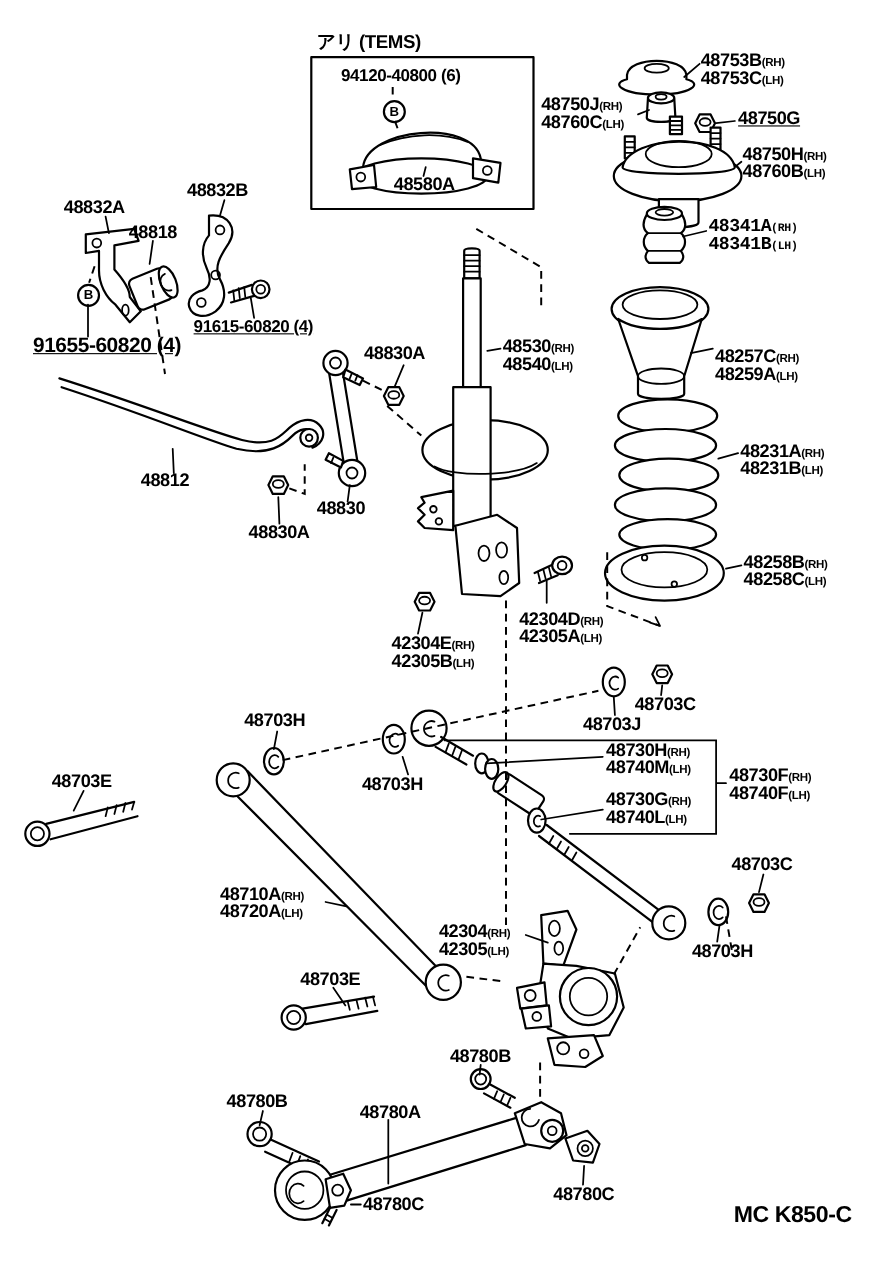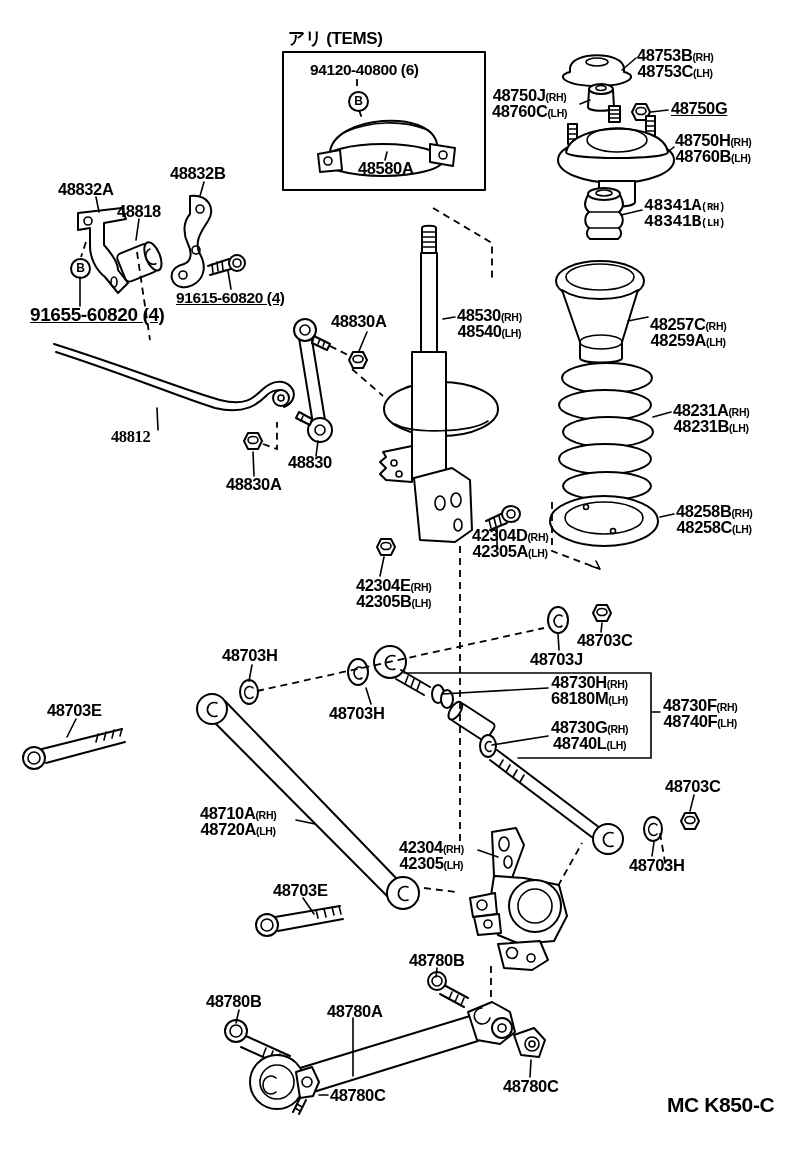--- a/index.html
+++ b/index.html
@@ -2,21 +2,21 @@
 <html><head>
 <meta charset="utf-8">
 <style>
   html,body{margin:0;padding:0;background:#fff;}
   .stage{position:relative;width:792px;height:1158px;background:#ffffff;overflow:hidden;
          font-family:"Liberation Sans","DejaVu Sans",sans-serif;}
   svg{position:absolute;left:0;top:0;}
   #labels-layer{position:absolute;left:0;top:0;width:792px;height:1158px;}
   .plabel{position:absolute;white-space:nowrap;color:#000;
           font-weight:700;font-size:16.5px;line-height:16px;letter-spacing:-0.4px;}
-  .plabel .lrow{height:16px;text-align:center;}
+  .plabel .lrow{height:16px;}
   .plabel .sfx{font-size:10.5px;font-weight:700;letter-spacing:-0.3px;}
   .circle-symbol{position:absolute;width:17px;height:17px;border:2px solid #000;border-radius:50%;
           color:#000;font-weight:700;font-size:12px;line-height:17px;text-align:center;}
   
   .ink{stroke:#000;fill:none;stroke-width:2;stroke-linecap:round;stroke-linejoin:round;}
   .inkw{stroke:#000;fill:#fff;stroke-width:2;stroke-linecap:round;stroke-linejoin:round;}
   .thin{stroke:#000;fill:none;stroke-width:1.6;stroke-linecap:round;}
   .dash{stroke:#000;fill:none;stroke-width:1.8;stroke-dasharray:7 5;stroke-linecap:butt;}
 </style>
 </head>
@@ -400,30 +400,30 @@
       <div class="plabel" style="left: 176px; top: 290px; font-size: 15.5px; text-decoration: underline;">
         <div class="lrow"><span class="main">91615-60820 (4)</span></div>
       </div>
       <div class="plabel" style="left: 331px; top: 313px;">
         <div class="lrow"><span class="main">48830A</span></div>
       </div>
       <div class="plabel" style="left: 457px; top: 307px;">
         <div class="lrow"><span class="main">48530</span><span class="sfx">(RH)</span></div>
         <div class="lrow"><span class="main">48540</span><span class="sfx">(LH)</span></div>
       </div>
-      <div class="plabel" style="left: 111px; top: 429px; font-family: Liberation Serif, serif;">
+      <div class="plabel" style="left: 128px; top: 429px;">
         <div class="lrow"><span class="main">48812</span></div>
       </div>
       <div class="plabel" style="left: 288px; top: 454px;">
         <div class="lrow"><span class="main">48830</span></div>
       </div>
       <div class="plabel" style="left: 226px; top: 476px;">
         <div class="lrow"><span class="main">48830A</span></div>
       </div>
-      <div class="plabel" style="left: 472px; top: 527px;">
+      <div class="plabel" style="left: 472px; top: 555px;">
         <div class="lrow"><span class="main">42304D</span><span class="sfx">(RH)</span></div>
         <div class="lrow"><span class="main">42305A</span><span class="sfx">(LH)</span></div>
       </div>
       <div class="plabel" style="left: 356px; top: 577px;">
         <div class="lrow"><span class="main">42304E</span><span class="sfx">(RH)</span></div>
         <div class="lrow"><span class="main">42305B</span><span class="sfx">(LH)</span></div>
       </div>
       <div class="plabel" style="left: 577px; top: 632px;">
         <div class="lrow"><span class="main">48703C</span></div>
       </div>
@@ -434,21 +434,21 @@
         <div class="lrow"><span class="main">48703H</span></div>
       </div>
       <div class="plabel" style="left: 47px; top: 702px;">
         <div class="lrow"><span class="main">48703E</span></div>
       </div>
       <div class="plabel" style="left: 329px; top: 705px;">
         <div class="lrow"><span class="main">48703H</span></div>
       </div>
       <div class="plabel" style="left: 551px; top: 674px;">
         <div class="lrow"><span class="main">48730H</span><span class="sfx">(RH)</span></div>
-        <div class="lrow"><span class="main">68180M</span><span class="sfx">(LH)</span></div>
+        <div class="lrow"><span class="main">48740M</span><span class="sfx">(LH)</span></div>
       </div>
       <div class="plabel" style="left: 551px; top: 719px;">
         <div class="lrow"><span class="main">48730G</span><span class="sfx">(RH)</span></div>
         <div class="lrow"><span class="main">48740L</span><span class="sfx">(LH)</span></div>
       </div>
       <div class="plabel" style="left: 663px; top: 697px;">
         <div class="lrow"><span class="main">48730F</span><span class="sfx">(RH)</span></div>
         <div class="lrow"><span class="main">48740F</span><span class="sfx">(LH)</span></div>
       </div>
       <div class="plabel" style="left: 200px; top: 805px;">

